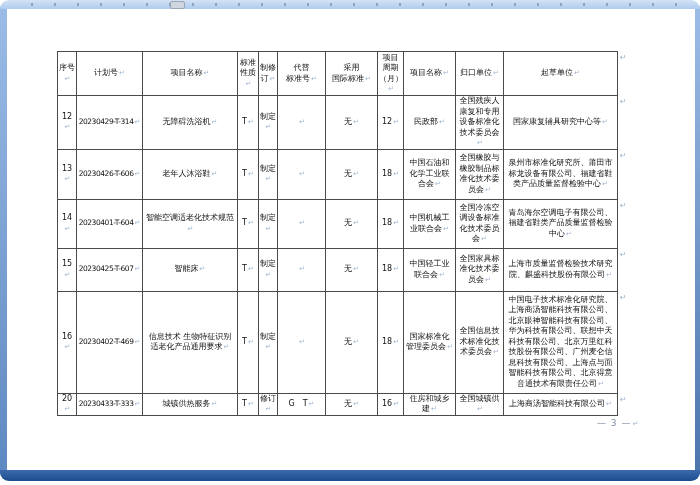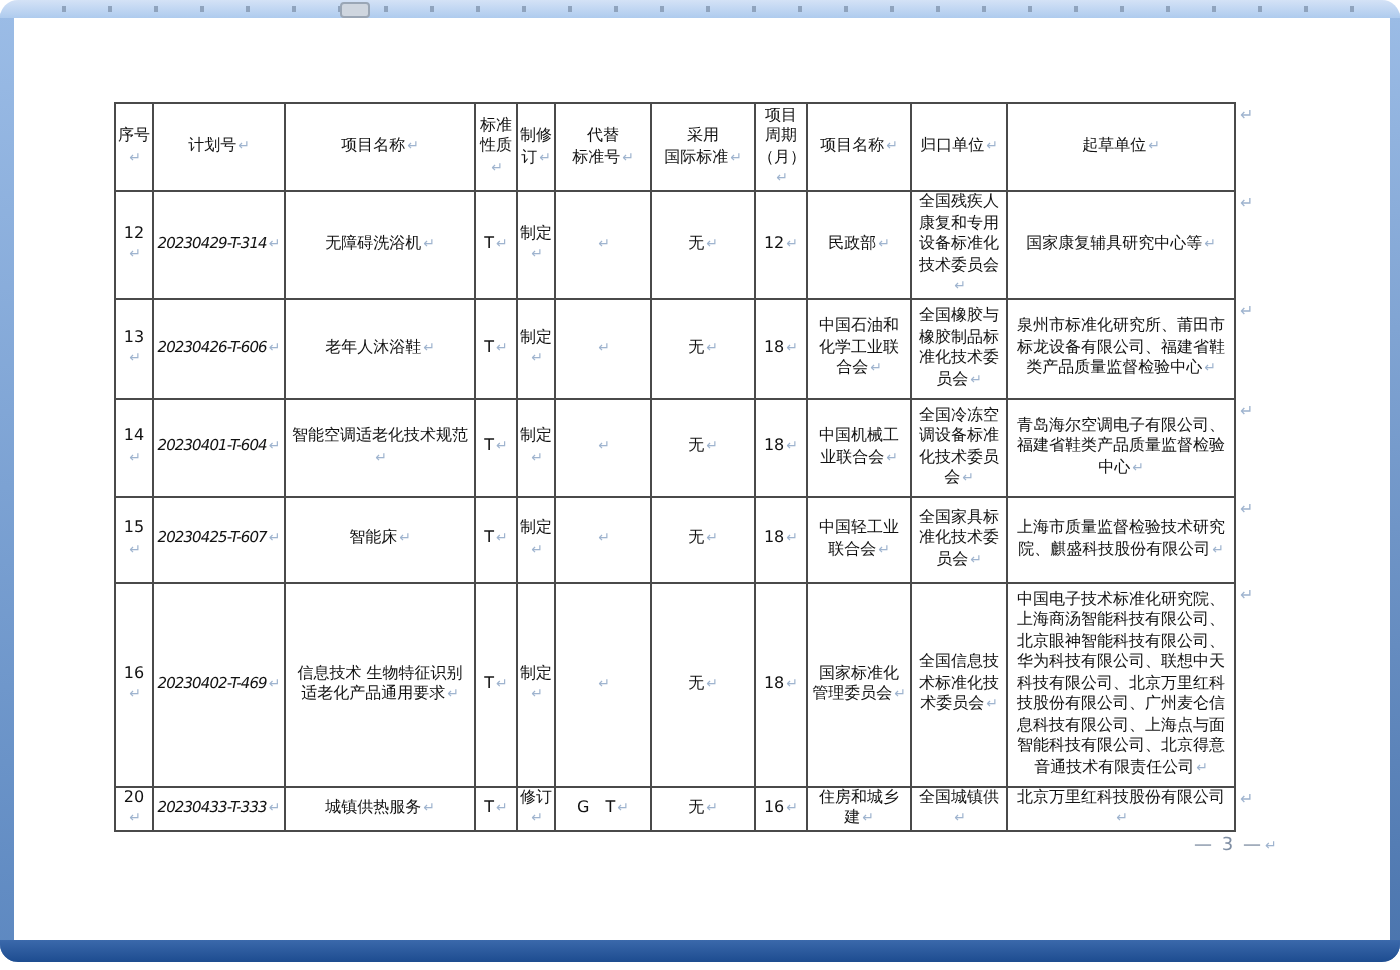--- a/index.html
+++ b/index.html
@@ -20,21 +20,21 @@
     background:linear-gradient(#3b69ab,#1d4c90);}
   .page{position:absolute;left:7px;top:9px;width:688px;height:461px;background:#ffffff;}
   
   table{position:absolute;left:50px;top:42px;width:560px;border-collapse:collapse;
     table-layout:fixed;font-size:8px;line-height:10.5px;color:#111;}
   td,th{border:1px solid #4a4a4a;padding:0 2px;vertical-align:middle;overflow:hidden;
     font-weight:normal;word-break:break-all;}
   th{text-align:center;white-space:pre-line;padding:0 1px;}
   td.c{text-align:center;padding:0 1px;}
   td.l{text-align:center;}
-  td.num{font-size:7.5px;letter-spacing:-0.45px;padding:0 1px;font-style:italic;}
+  td.num{font-size:7.5px;letter-spacing:-0.45px;padding:0 1px;}
   .pm::after{content:"\21B5";color:#9fb4cf;font-size:7px;padding-left:1px;letter-spacing:0;}
   .row-mark{position:absolute;left:613px;color:#9fb4cf;font-size:8px;}
   .row-mark::after{content:"\21B5";}
   .page-number{position:absolute;left:590px;top:409px;width:52px;color:#7f8ea3;
     font-size:9px;letter-spacing:1px;}
 </style>
 </head>
 <body>
 
 <div class="screen">
@@ -152,21 +152,21 @@
             <td class="c"><span class="pm">20</span></td>
             <td class="l num"><span class="pm">20230433-T-333</span></td>
             <td class="l"><span class="pm">城镇供热服务</span></td>
             <td class="c"><span class="pm">T</span></td>
             <td class="c"><span class="pm">修订</span></td>
             <td class="c"><span class="pm">G　T</span></td>
             <td class="c"><span class="pm">无</span></td>
             <td class="c"><span class="pm">16</span></td>
             <td class="l"><span class="pm">住房和城乡建</span></td>
             <td class="l"><span class="pm">全国城镇供</span></td>
-            <td class="l"><span class="pm">北京万里红科技股份有限公司</span></td>
+            <td class="l"><span class="pm">上海商汤智能科技有限公司</span></td>
           </tr>
         </tbody>
     </table>
     <div class="page-number"><span class="pm">— 3 —</span></div>
   <span class="row-mark" style="top: 44px;"></span>
       <span class="row-mark" style="top: 88px;"></span>
       <span class="row-mark" style="top: 142px;"></span>
       <span class="row-mark" style="top: 192px;"></span>
       <span class="row-mark" style="top: 241px;"></span>
       <span class="row-mark" style="top: 284px;"></span>

